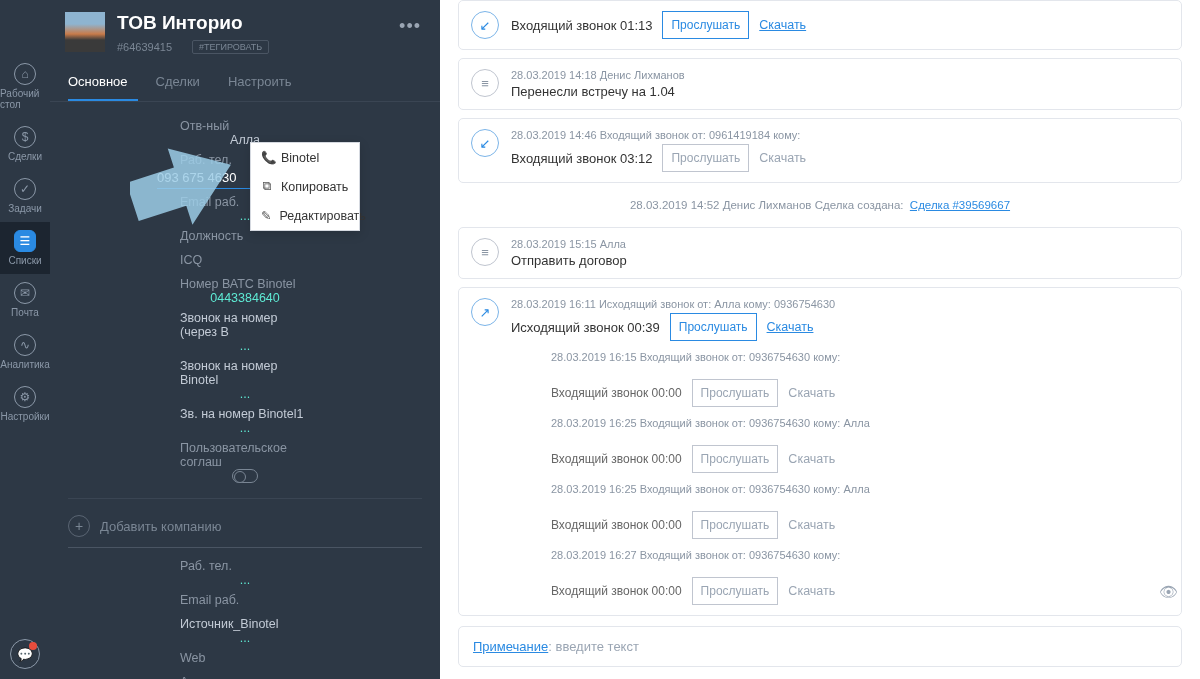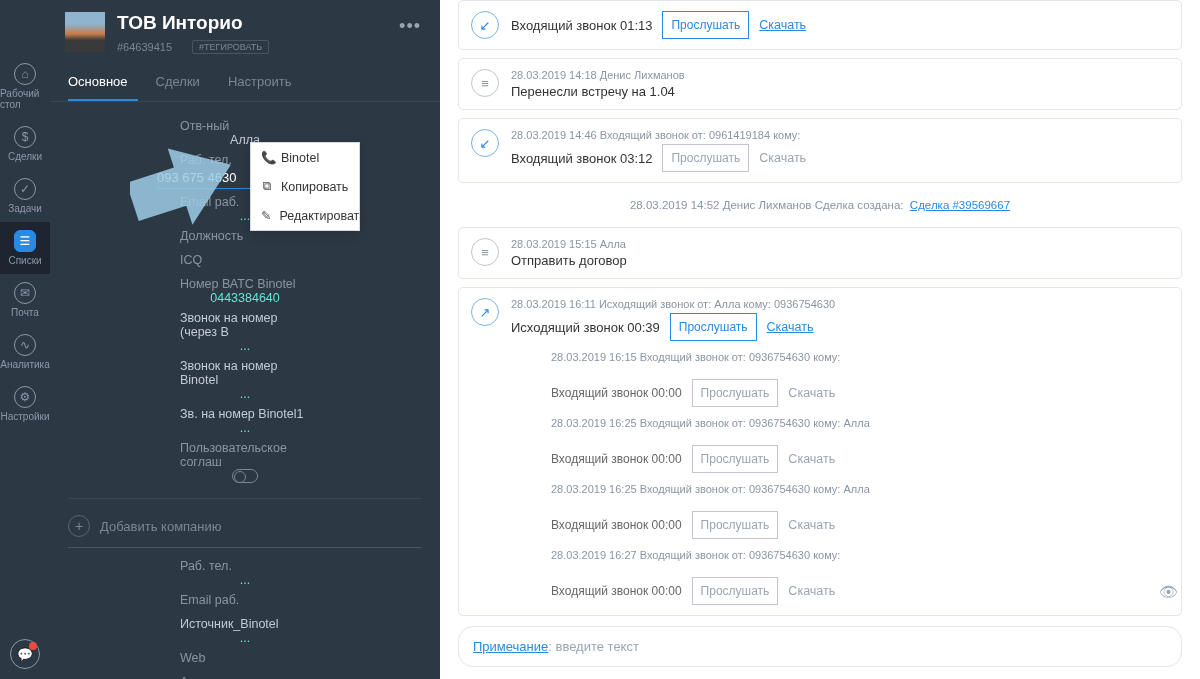--- a/index.html
+++ b/index.html
@@ -71,21 +71,21 @@
   
   .feed-sys { text-align: center; font-size: 11.5px; color: #8a95a3; padding: 8px 0; margin-bottom:8px; }
   .feed-sys .link { font-size:11.5px; }
   
   .subcall { padding-left: 40px; margin-top:10px; }
   .subcall .meta { font-size:11px; }
   .subcall .mainline { font-size:12px; color:#666;margin-top:16px; }
   
   .eye { position:absolute; right:22px; bottom:78px; color:#9aa5b3; font-size:15px; }
   
-  .note-box { border:1px solid #e3e6ec; border-radius:15px; padding:12px 14px; font-size:13px; color:#9aa5b3; margin-top:auto; }
+  .note-box { border:1px solid #e3e6ec; border-radius:5px; padding:12px 14px; font-size:13px; color:#9aa5b3; margin-top:auto; }
   .note-box .pfx { color:#2a8ae2; text-decoration:underline; }
   
   svg { display:block; }
 </style>
 </head>
 <body>
 
 <div class="app">
 
   <div class="nav-rail">

